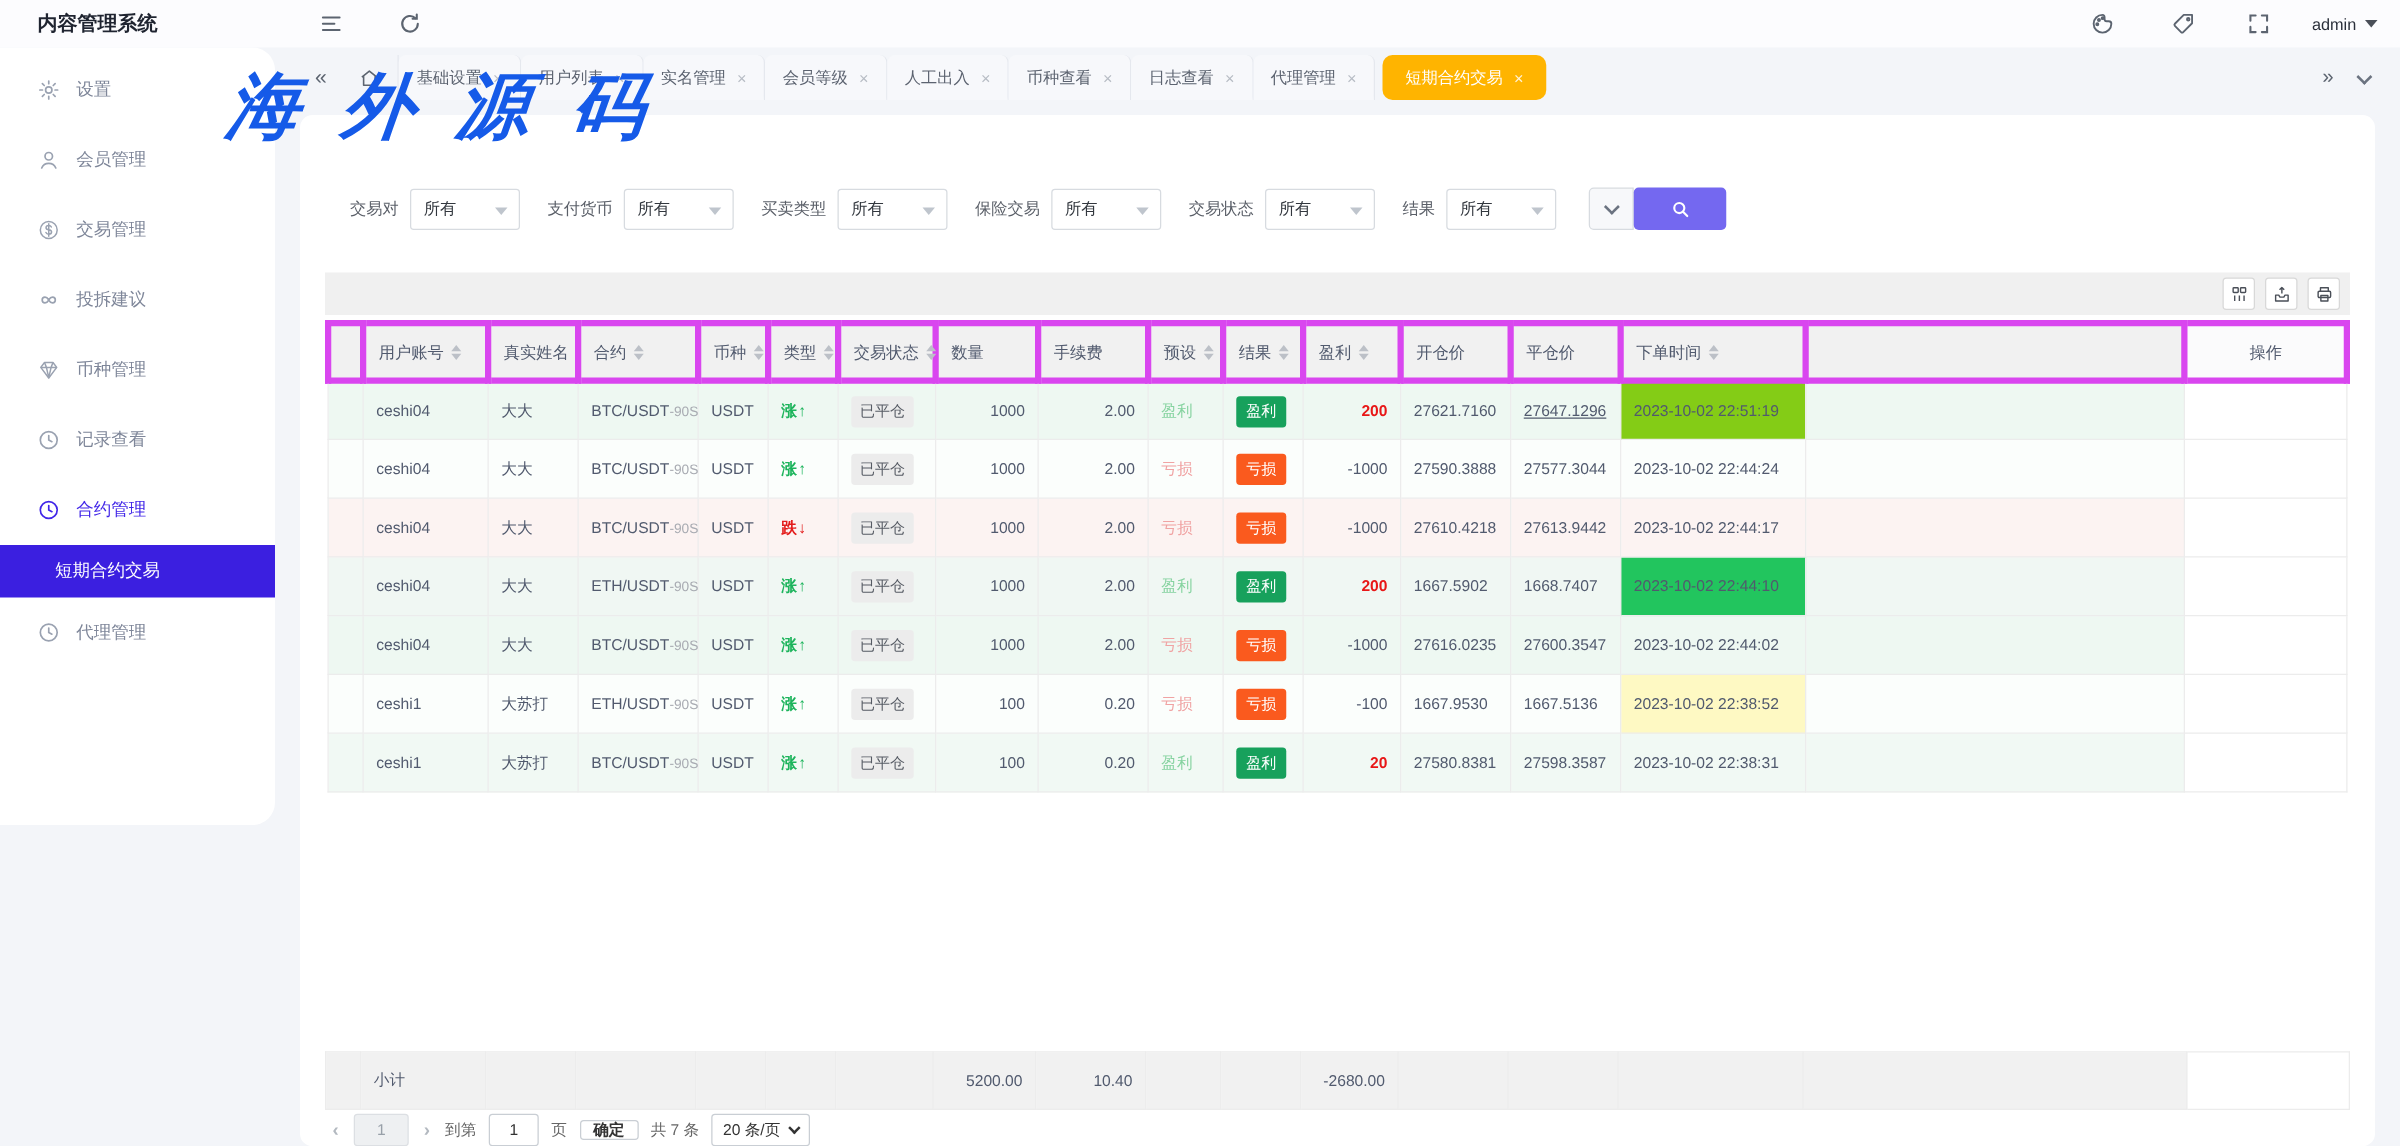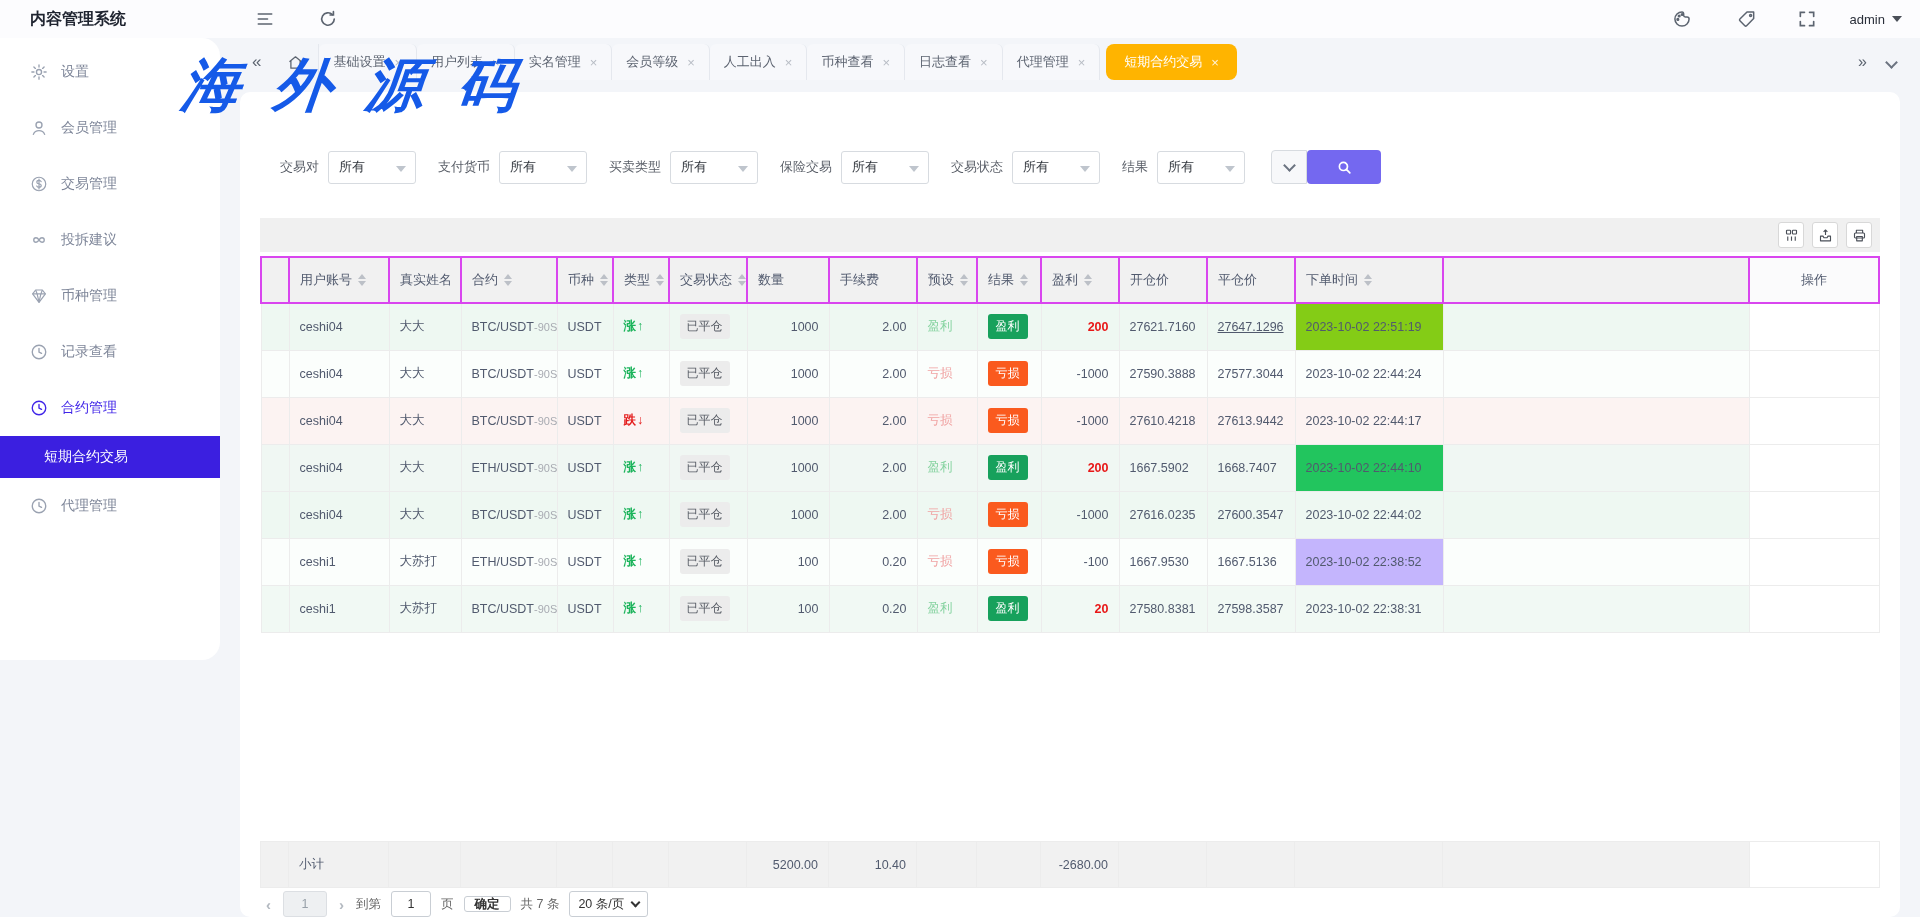--- a/index.html
+++ b/index.html
@@ -51,21 +51,21 @@
   .collapse-btn{width:36px;height:34px;border:1px solid #d7dbe0;border-radius:4px 0 0 4px;background:#f7f8fa;display:flex;align-items:center;justify-content:center;cursor:pointer;margin-left:4px;}
   .search-btn{width:74px;height:34px;background:#7468f0;border-radius:4px;display:flex;align-items:center;justify-content:center;cursor:pointer;}
   .search-btn svg{width:17px;height:17px;color:#fff;}
   
   .toolband{position:absolute;left:20px;top:126px;width:1620px;height:34px;background:#f0f0f0;display:flex;align-items:center;justify-content:flex-end;gap:8px;padding-right:8px;}
   .tool-btn{width:26px;height:26px;background:#fff;border:1px solid #d8d8d8;border-radius:3px;display:flex;align-items:center;justify-content:center;color:#4a4f58;cursor:pointer;}
   .tool-btn svg{width:15px;height:15px;}
   
   table.grid{position:absolute;left:20px;top:164px;width:1620px;border-collapse:collapse;table-layout:fixed;}
   table.grid.sub{top:749px;}
-  .grid th{height:46px;background:#f1f1f1;border:2px solid #d946ef;font-size:13px;font-weight:normal;color:#515a6e;text-align:left;padding:0 10px;white-space:nowrap;margin-top:12px;}
+  .grid th{height:46px;background:#f1f1f1;border:5px solid #d946ef;font-size:13px;font-weight:normal;color:#515a6e;text-align:left;padding:0 10px;white-space:nowrap;margin-top:12px;}
   .grid th .h-in{display:flex;align-items:center;gap:6px;}
   .grid th.action-col{background:#fbfbfc;text-align:center;border-left:1px solid #dcdcdc;}
   .grid td{height:47px;border:1px solid #ececec;font-size:12.5px;color:#515a6e;padding:0 10px;white-space:nowrap;}
   .grid td.al-r{text-align:right;}
   .grid td.al-c{text-align:center;}
   .grid td.action-cell{background:#fff;border-left:1px solid #dcdcdc;}
   .sort{display:inline-flex;flex-direction:column;gap:2px;cursor:pointer;}
   .sort i{display:block;width:0;height:0;border-left:4px solid transparent;border-right:4px solid transparent;}
   .sort .up{border-bottom:5px solid #bcc0c7;}
   .sort .dn{border-top:5px solid #bcc0c7;}
@@ -579,21 +579,21 @@
           <td style="background: rgb(251, 254, 252);">USDT</td>
           <td style="background: rgb(251, 254, 252);"><span class="type up">涨<span class="arr">↑</span></span></td>
           <td style="background: rgb(251, 254, 252);"><span class="badge-flat">已平仓</span></td>
           <td class="al-r" style="background: rgb(251, 254, 252);">100</td>
           <td class="al-r" style="background: rgb(251, 254, 252);">0.20</td>
           <td style="background: rgb(251, 254, 252);"><span class="preset loss">亏损</span></td>
           <td style="background: rgb(251, 254, 252);"><span class="badge loss">亏损</span></td>
           <td class="al-r" style="background: rgb(251, 254, 252);"><span class="profit neg">-100</span></td>
           <td style="background: rgb(251, 254, 252);">1667.9530</td>
           <td style="background: rgb(251, 254, 252);">1667.5136</td>
-          <td style="background: #c4b5fd;">2023-10-02 22:38:52</td>
+          <td style="background: #fef9c3;">2023-10-02 22:38:52</td>
           <td style="background: rgb(251, 254, 252);"></td>
           <td class="al-c action-cell"></td>
         </tr>
         <tr>
           <td style="background: rgb(241, 249, 244);"></td>
           <td style="background: rgb(241, 249, 244);">ceshi1</td>
           <td style="background: rgb(241, 249, 244);">大苏打</td>
           <td style="background: rgb(241, 249, 244);"><span class="c-main">BTC/USDT</span><span class="c-suf">-90S</span></td>
           <td style="background: rgb(241, 249, 244);">USDT</td>
           <td style="background: rgb(241, 249, 244);"><span class="type up">涨<span class="arr">↑</span></span></td>

